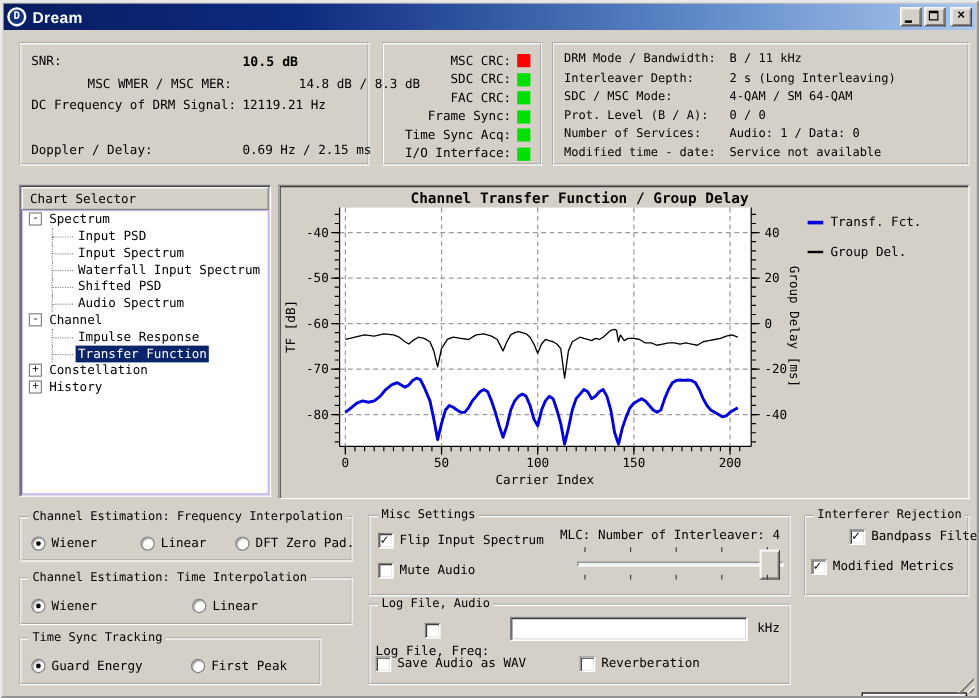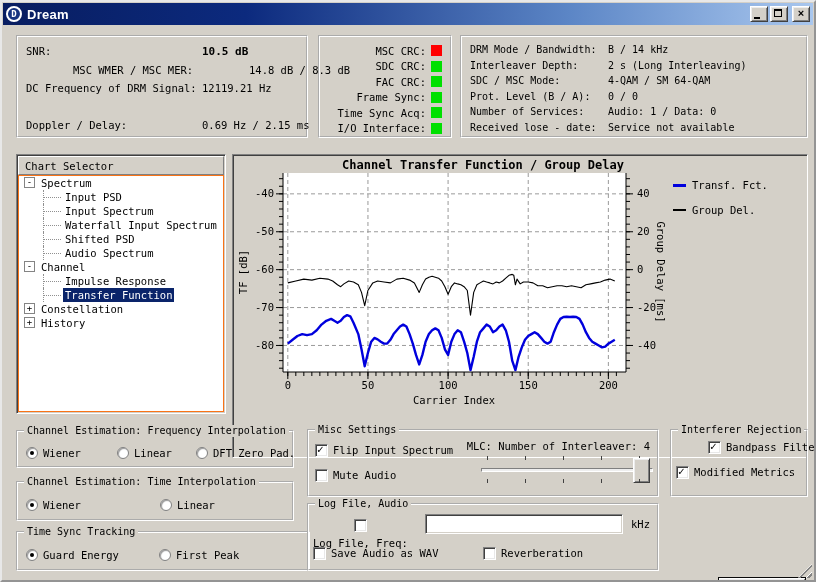--- a/index.html
+++ b/index.html
@@ -17,21 +17,21 @@
   .win-btns{margin-left:auto;display:flex;gap:2px;}
   .win-btn{width:16px;height:14px;background:#d4d0c8;position:relative;
     border:1px solid;border-color:#fff #404040 #404040 #fff;
     box-shadow:inset 1px 1px 0 #ececec,inset -1px -1px 0 #808080;}
   .win-btn.gap{margin-left:2px;}
   .glyph-min{position:absolute;left:3px;bottom:2px;width:6px;height:2px;background:#000;}
   .glyph-max{position:absolute;left:3px;top:2px;width:8px;height:8px;border:1px solid #000;border-top-width:2px;box-sizing:border-box;}
   .glyph-close{display:block;text-align:center;font-size:11px;font-weight:bold;line-height:12px;font-family:"Liberation Sans",sans-serif;}
   
   .etched{position:absolute;border:2px groove #fff;box-sizing:border-box;}
-  .sunken{position:absolute;box-sizing:border-box;background:#f97316;border:1px solid;
+  .sunken{position:absolute;box-sizing:border-box;background:#c4b5fd;border:1px solid;
     border-color:#808080 #fff #fff #808080;box-shadow:inset 1px 1px 0 #404040,inset -1px -1px 0 #d4d0c8;}
   .group-title{position:absolute;top:-7px;left:6px;background:#d4d0c8;padding:0 3px;font-size:10px;line-height:12px;white-space:nowrap;}
   
   .info-row{position:absolute;left:8px;right:2px;height:15px;font-size:10.5px;white-space:nowrap;}
   .info-value{position:absolute;top:0;left:176px;}
   .mode .info-value{left:138px;}
   .info-value.bold{font-weight:bold;font-size:11px;}
   .st-row{position:absolute;right:8px;height:13px;display:flex;align-items:center;gap:5px;font-size:10.5px;}
   .led{width:11px;height:11px;flex:none;}
   
@@ -121,26 +121,26 @@
       <div class="st-row" style="top: 69px;">
         <span>Time Sync Acq:</span>
         <span class="led" style="background: rgb(0, 224, 0);"></span>
       </div>
       <div class="st-row" style="top: 84.5px;">
         <span>I/O Interface:</span>
         <span class="led" style="background: rgb(0, 224, 0);"></span>
       </div>
     </div>
   <div class="etched mode" style="left:458px;top:33px;width:348px;height:103px;">
-      <div class="info-row" style="top: 7px; font-size: 10px;"><span class="info-label">DRM Mode / Bandwidth:</span><span class="info-value">B / 14 kHz</span></div>
+      <div class="info-row" style="top: 7px; font-size: 10px;"><span class="info-label">DRM Mode / Bandwidth:</span><span class="info-value">B / 11 kHz</span></div>
       <div class="info-row" style="top: 22.5px; font-size: 10px;"><span class="info-label">Interleaver Depth:</span><span class="info-value">2 s (Long Interleaving)</span></div>
       <div class="info-row" style="top: 38px; font-size: 10px;"><span class="info-label">SDC / MSC Mode:</span><span class="info-value">4-QAM / SM 64-QAM</span></div>
       <div class="info-row" style="top: 53.5px; font-size: 10px;"><span class="info-label">Prot. Level (B / A):</span><span class="info-value">0 / 0</span></div>
       <div class="info-row" style="top: 69px; font-size: 10px;"><span class="info-label">Number of Services:</span><span class="info-value">Audio: 1 / Data: 0</span></div>
-      <div class="info-row" style="top: 84.5px; font-size: 10px;"><span class="info-label">Received lose - date:</span><span class="info-value">Service not available</span></div>
+      <div class="info-row" style="top: 84.5px; font-size: 10px;"><span class="info-label">Modified time - date:</span><span class="info-value">Service not available</span></div>
     </div>
 
   <div class="sunken" style="left:14px;top:152px;width:210px;height:260px;">
     <div class="sel-header">Chart Selector</div>
     <div class="tree">
         <div class="trow">
           <span class="toggle">-</span>
           <span class="tlabel">Spectrum</span>
         </div>
         <div class="trow child">
@@ -172,21 +172,21 @@
           <span class="toggle">+</span>
           <span class="tlabel">Constellation</span>
         </div>
         <div class="trow">
           <span class="toggle">+</span>
           <span class="tlabel">History</span>
         </div>
       </div>
   </div>
 
-  <div class="sunken" style="left:230px;top:152px;width:576px;height:304px;background:#d4d0c8;">
+  <div class="sunken" style="left:230px;top:152px;width:576px;height:262px;background:#d4d0c8;">
     <div class="chart-title">Channel Transfer Function / Group Delay</div>
     <svg id="plot-svg" width="572" height="258" viewBox="0 0 572 258" style="position:absolute;left:0;top:0;">
         <rect x="50" y="18" width="343" height="199" fill="#ffffff"></rect>
         <line x1="54.80841121495327" y1="18" x2="54.80841121495327" y2="217" stroke="#9a9a9a" stroke-width="1" stroke-dasharray="4 3"></line>
         <line x1="134.9485981308411" y1="18" x2="134.9485981308411" y2="217" stroke="#9a9a9a" stroke-width="1" stroke-dasharray="4 3"></line>
         <line x1="215.08878504672896" y1="18" x2="215.08878504672896" y2="217" stroke="#9a9a9a" stroke-width="1" stroke-dasharray="4 3"></line>
         <line x1="295.2289719626168" y1="18" x2="295.2289719626168" y2="217" stroke="#9a9a9a" stroke-width="1" stroke-dasharray="4 3"></line>
         <line x1="375.36915887850466" y1="18" x2="375.36915887850466" y2="217" stroke="#9a9a9a" stroke-width="1" stroke-dasharray="4 3"></line>
         <line x1="50" y1="38.84761904761905" x2="393" y2="38.84761904761905" stroke="#9a9a9a" stroke-width="1" stroke-dasharray="4 3"></line>
         <line x1="50" y1="76.75238095238095" x2="393" y2="76.75238095238095" stroke="#9a9a9a" stroke-width="1" stroke-dasharray="4 3"></line>
@@ -359,21 +359,21 @@
     <div class="opt" style="left:8px;top:15px;">
       <span class="radio on"></span>
       <span>Wiener</span>
     </div>
     <div class="opt" style="left:142px;top:15px;">
       <span class="radio"></span>
       <span>Linear</span>
     </div>
   </div>
 
-  <div class="etched" style="left:14px;top:529px;width:294px;height:40px;">
+  <div class="etched" style="left:14px;top:529px;width:252px;height:40px;">
     <span class="group-title">Time Sync Tracking</span>
     <div class="opt" style="left:8px;top:15px;">
       <span class="radio on"></span>
       <span>Guard Energy</span>
     </div>
     <div class="opt" style="left:141px;top:15px;">
       <span class="radio"></span>
       <span>First Peak</span>
     </div>
   </div>

